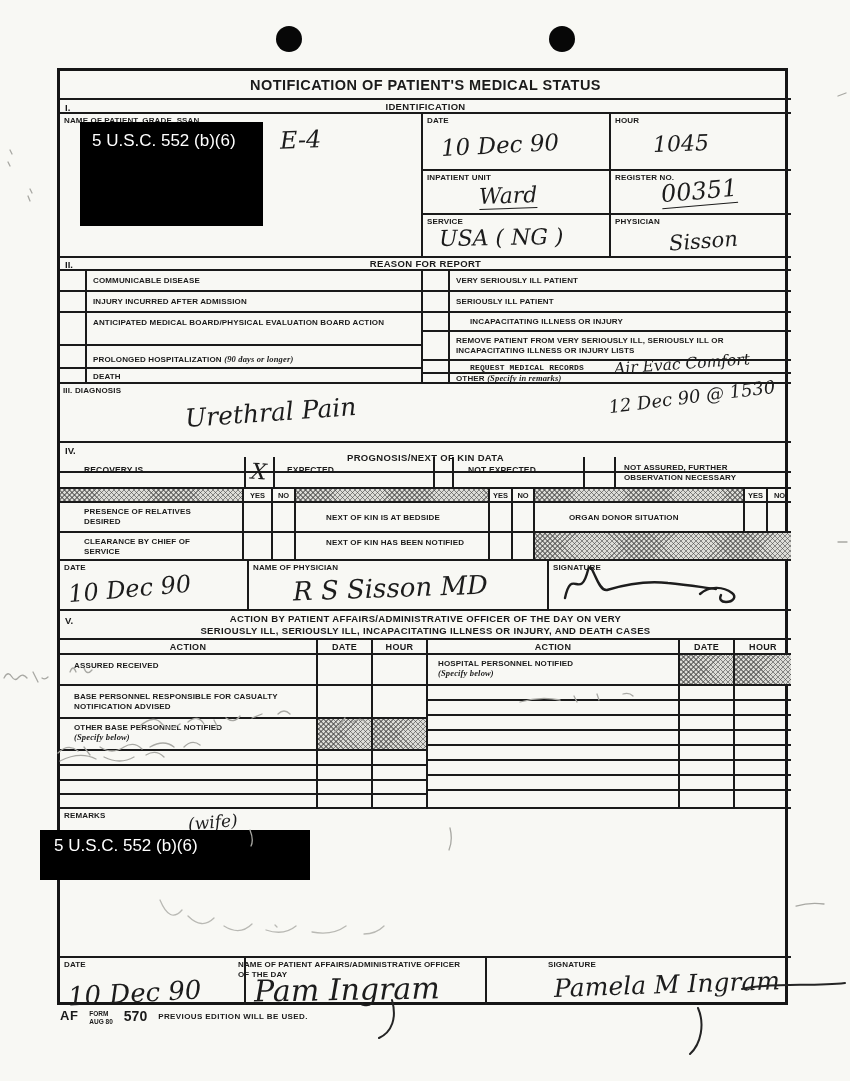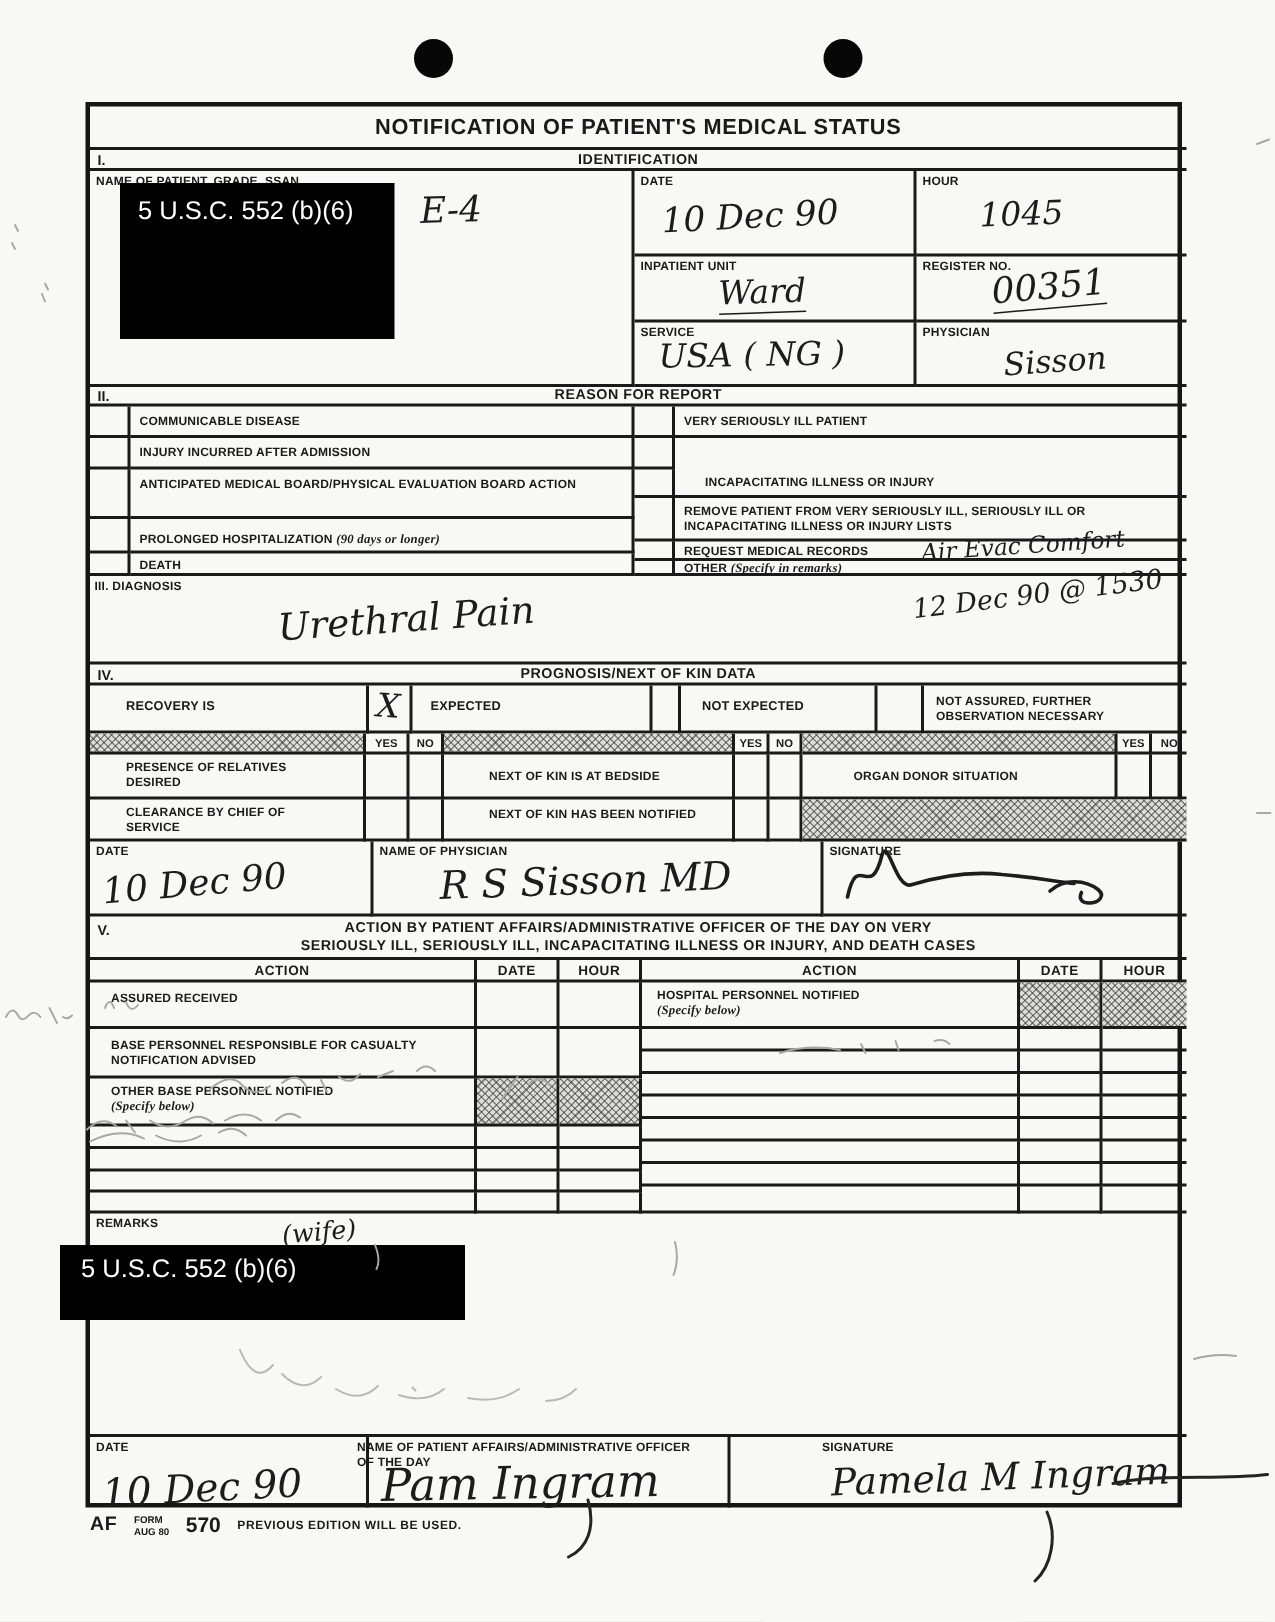--- a/index.html
+++ b/index.html
@@ -109,43 +109,46 @@
     <div class="cell bR bB" style="left:0;top:298px;width:27px;height:15px;"></div>
     <div class="cell bR bB" style="left:27px;top:298px;width:336px;height:15px;">
         <span class="lbl" style="padding-top:3px;padding-left:6px;">DEATH</span>
       </div>
 
     <div class="cell bR bB" style="left:363px;top:200px;width:27px;height:21px;"></div>
     <div class="cell bB" style="left:390px;top:200px;width:341px;height:21px;">
         <span class="lbl" style="padding-top:5px;padding-left:6px;">VERY SERIOUSLY ILL PATIENT</span>
       </div>
     <div class="cell bR bB" style="left:363px;top:221px;width:27px;height:21px;"></div>
+    <div class="cell bB" style="left:390px;top:221px;width:341px;height:21px;">
+        <span class="lbl" style="padding-top:5px;padding-left:6px;">SERIOUSLY ILL PATIENT</span>
+      </div>
     <div class="cell bR bB" style="left:363px;top:242px;width:27px;height:19px;"></div>
     <div class="cell bB" style="left:390px;top:242px;width:341px;height:19px;">
         <span class="lbl" style="padding-top:4px;padding-left:20px;">INCAPACITATING ILLNESS OR INJURY</span>
       </div>
     <div class="cell bR bB" style="left:363px;top:261px;width:27px;height:29px;"></div>
     <div class="cell bB" style="left:390px;top:261px;width:341px;height:29px;">
         <span class="lbl" style="padding-top:4px;padding-left:6px;width:320px;">REMOVE PATIENT FROM VERY SERIOUSLY ILL, SERIOUSLY ILL OR INCAPACITATING ILLNESS OR INJURY LISTS</span>
       </div>
     <div class="cell bR bB" style="left:363px;top:290px;width:27px;height:13px;"></div>
     <div class="cell bB" style="left:390px;top:290px;width:341px;height:13px;">
-        <span class="lbl" style="padding-top:2px;padding-left:6px;">REQUEST MEDICAL RECORDS</span>
+        <span class="lbl" style="padding-top:2px;padding-left:20px;font-family:Liberation Mono, monospace;">REQUEST MEDICAL RECORDS</span>
       </div>
     <div class="cell bR bB" style="left:363px;top:303px;width:27px;height:10px;"></div>
     <div class="cell bB" style="left:390px;top:303px;width:341px;height:10px;">
       <span class="lbl" style="padding-top:0;padding-left:6px;"><span>OTHER</span> <span class="qual">(Specify in remarks)</span></span>
     </div>
 
     <div class="cell bB" style="left:0;top:313px;width:731px;height:59px;">
       <span class="lbl" style="padding-left:3px;"><span>III.</span> <span>DIAGNOSIS</span></span>
       <span class="hw" style="left:125px;top:14px;font-size:25px;transform:rotate(-4deg);">Urethral Pain</span>
     </div>
 
-    <div class="cell bB" style="left:0;top:372px;width:731px;height:14px;">
+    <div class="cell bB" style="left:0;top:372px;width:731px;height:30px;">
       <span class="secnum">IV.</span>
       <div class="center" style="height:100%;">
           <span class="sechead">PROGNOSIS/NEXT OF KIN DATA</span>
         </div>
     </div>
 
     <div class="cell bR bB" style="left:0;top:386px;width:186px;height:32px;">
         <span class="lbl" style="padding:9px 0 0 24px;font-size:8.5px;">RECOVERY IS</span>
       </div>
     <div class="cell bR bB" style="left:186px;top:386px;width:29px;height:32px;">

